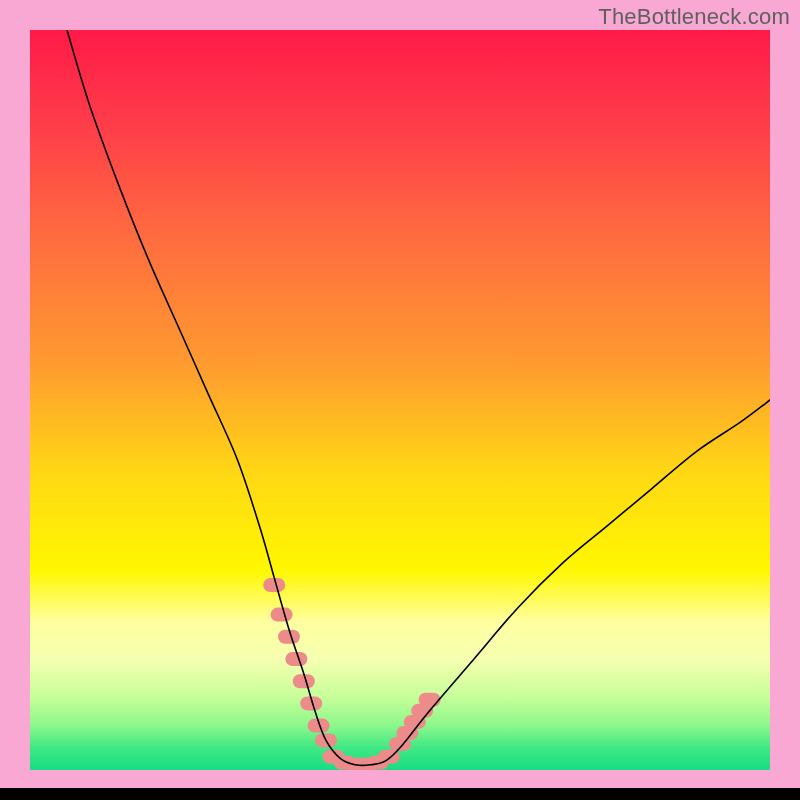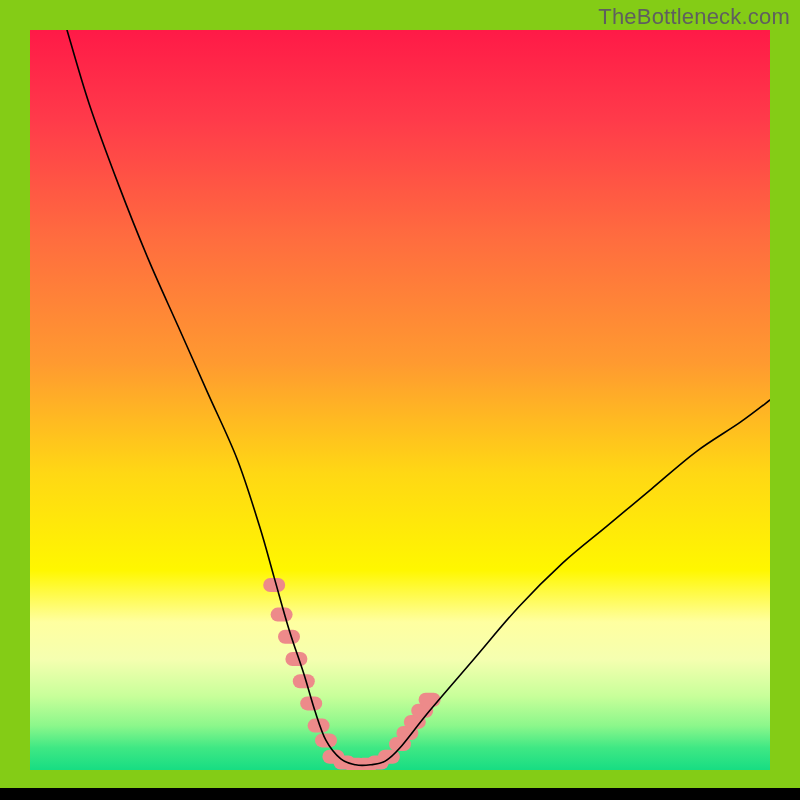--- a/index.html
+++ b/index.html
@@ -10,21 +10,21 @@
     background: #000;
     overflow: hidden;
     font-family: Arial, Helvetica, sans-serif;
   }
   .frame {
     position: absolute;
     left: 0;
     top: 0;
     width: 800px;
     height: 788px;
-    background: #84cc16;
+    background: #f9a8d4;
   }
   .plot {
     position: absolute;
     left: 30px;
     top: 30px;
     width: 740px;
     height: 740px;
   }
   .gradient {
     position: absolute;

